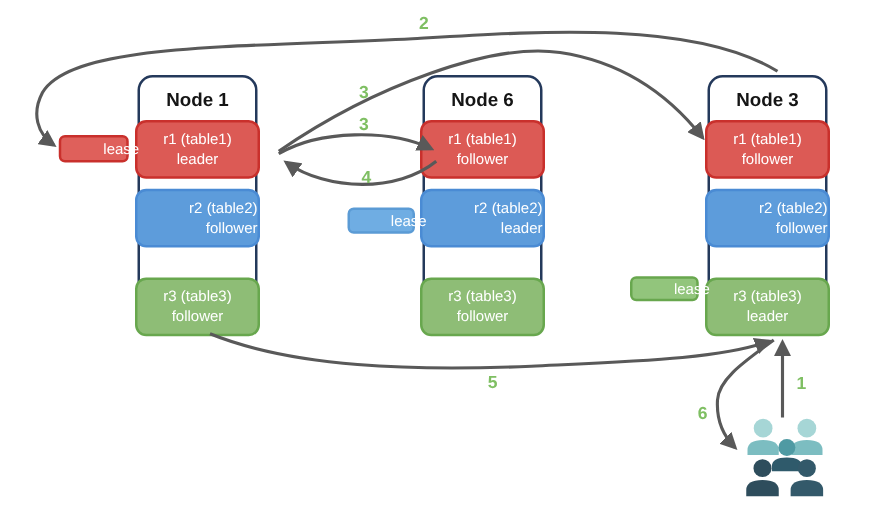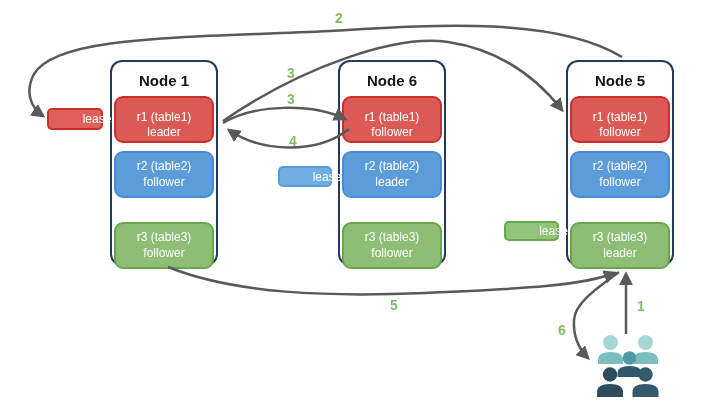--- a/index.html
+++ b/index.html
@@ -2,33 +2,33 @@
 <html style="--node-border: #24395b; --arrow-gray: #595959; --step-green: #7fbf63; --red-fill: #dc5a55; --red-border: #c9302c; --red-lease-fill: #df605b; --blue-fill: #5d9cdb; --blue-border: #4a8bd4; --blue-lease-fill: #6fade3; --blue-lease-border: #5b9bd5; --green-fill: #8ebd76; --green-border: #68a74e; --green-lease-fill: #92c57c; --users-light: #a6d6d6; --users-mid: #7cbdc1; --users-teal: #4f9aa3; --users-teal-dark: #2f5a6b; --users-dark: #2e4d5c; --users-slate: #33596a;"><head>
 <meta charset="utf-8">
 <style>
   html,body{margin:0;padding:0;background:#fff;}
   #stage{
     position:relative;width:704px;height:405px;background:#fff;overflow:hidden;
     font-family:"Liberation Sans","DejaVu Sans",sans-serif;
   }
   
   .node{
-    position:absolute;top:60px;width:108px;height:206px;box-sizing:border-box;
+    position:absolute;top:60px;width:96px;height:206px;box-sizing:border-box;
     background:#fff;border:2px solid var(--node-border);border-radius:12px;
     display:flex;flex-direction:column;align-items:center;padding-top:10px;z-index:1;
   }
   .node-title{font-size:15px;font-weight:700;color:#151515;height:18px;margin-bottom:7px;}
   .ranges{display:flex;flex-direction:column;gap:8px;}
   .range{
     width:100px;height:47px;box-sizing:border-box;border-radius:9px;border:2px solid;
     display:flex;flex-direction:column;align-items:center;justify-content:center;
     font-size:12px;line-height:1.3;color:#fff;text-align:center;
   }
-  .range.red{background:var(--red-fill);border-color:var(--red-border);justify-content:flex-end;}
-  .range.blue{background:var(--blue-fill);border-color:var(--blue-border);}
+  .range.red{background:var(--red-fill);border-color:var(--red-border);}
+  .range.blue{background:var(--blue-fill);border-color:var(--blue-border);align-items:flex-end;}
   .range.green{background:var(--green-fill);border-color:var(--green-border);margin-top:16px;}
   
   .lease{
     position:absolute;box-sizing:border-box;border-radius:5px;border:2px solid;
     display:flex;align-items:center;justify-content:center;
     font-size:12px;color:#fff;z-index:3;padding-left:44px;
   }
   .lease.red{background:var(--red-lease-fill);border-color:var(--red-border);left:47px;top:108px;width:56px;height:22px;}
   .lease.blue{background:var(--blue-lease-fill);border-color:var(--blue-lease-border);left:278px;top:166px;width:54px;height:21px;}
   .lease.green{background:var(--green-lease-fill);border-color:var(--green-border);left:504px;top:221px;width:55px;height:20px;}
@@ -80,21 +80,21 @@
         <span>leader</span>
       </div>
       <div class="range green">
         <span>r3 (table3)</span>
         <span>follower</span>
       </div>
     </div>
   </div>
 
   <div class="node" style="left:566px">
-    <div class="node-title">Node 5</div>
+    <div class="node-title">Node 3</div>
     <div class="ranges">
       <div class="range red">
         <span>r1 (table1)</span>
         <span>follower</span>
       </div>
       <div class="range blue">
         <span>r2 (table2)</span>
         <span>follower</span>
       </div>
       <div class="range green">

